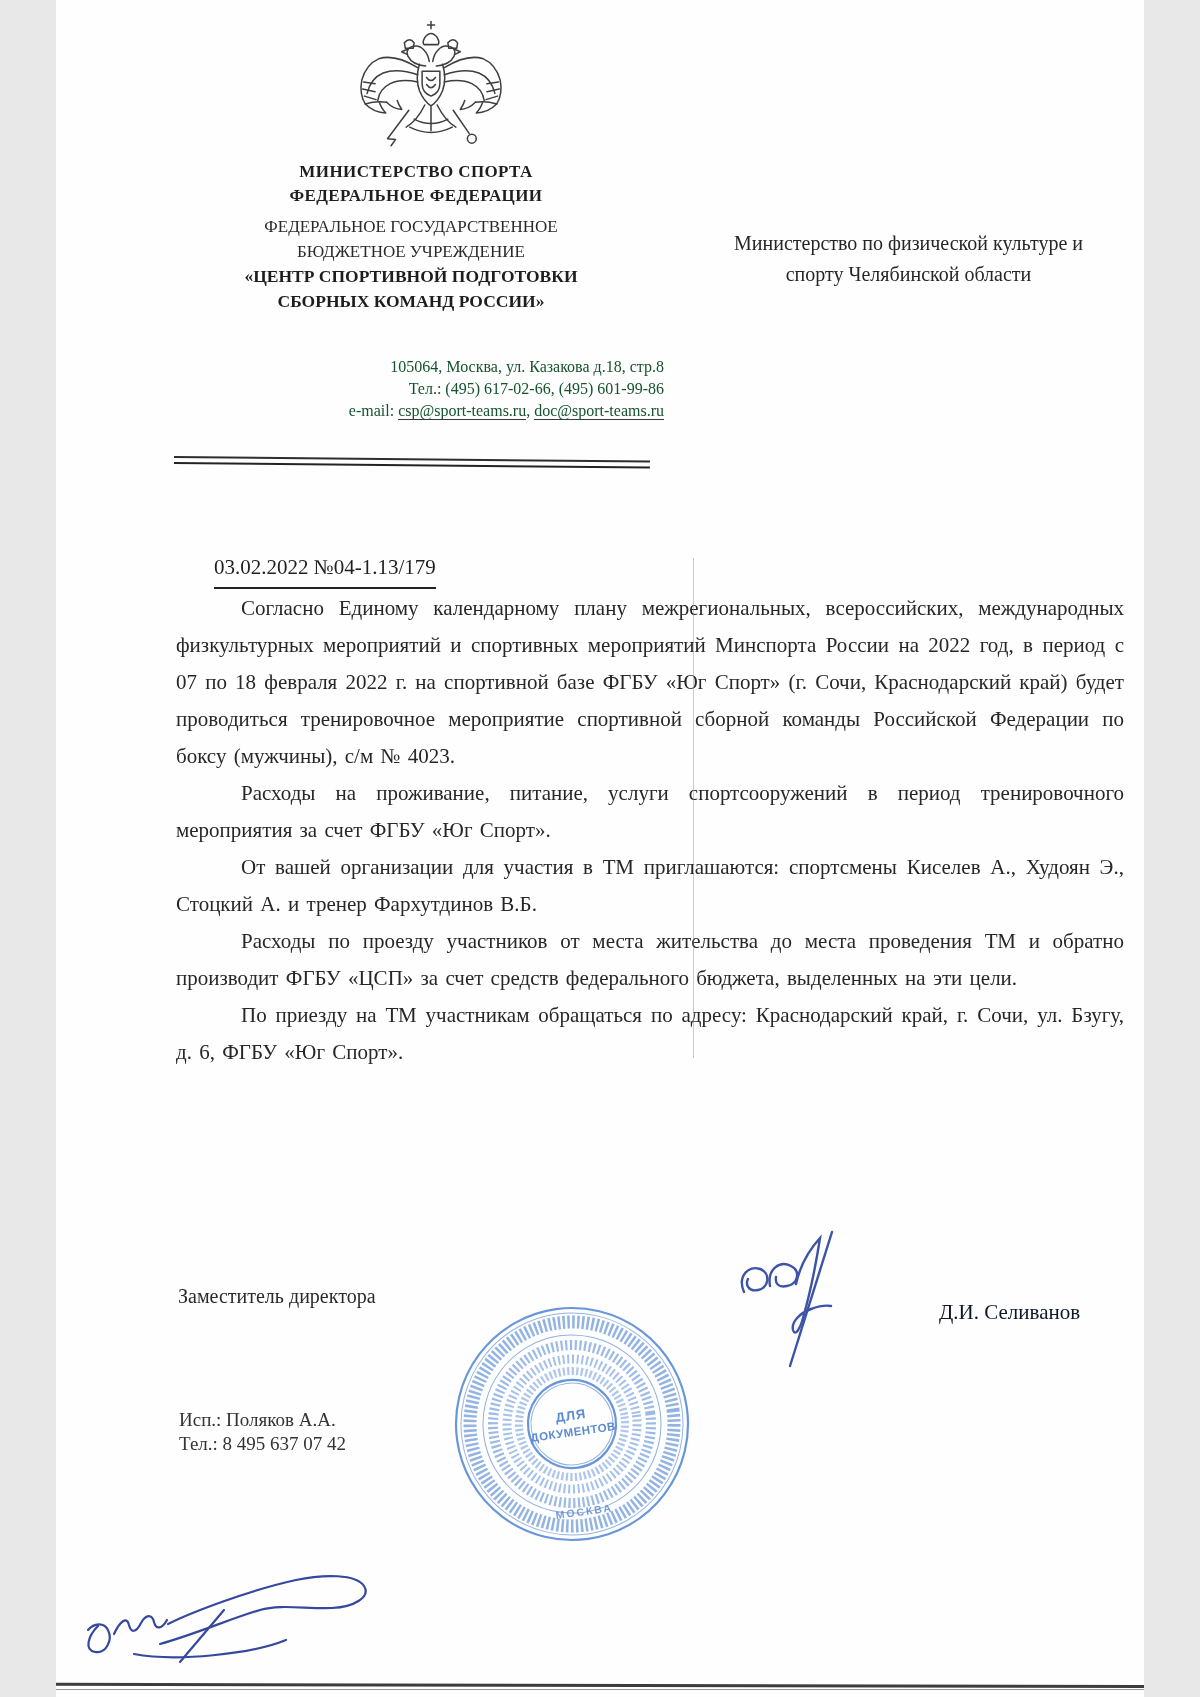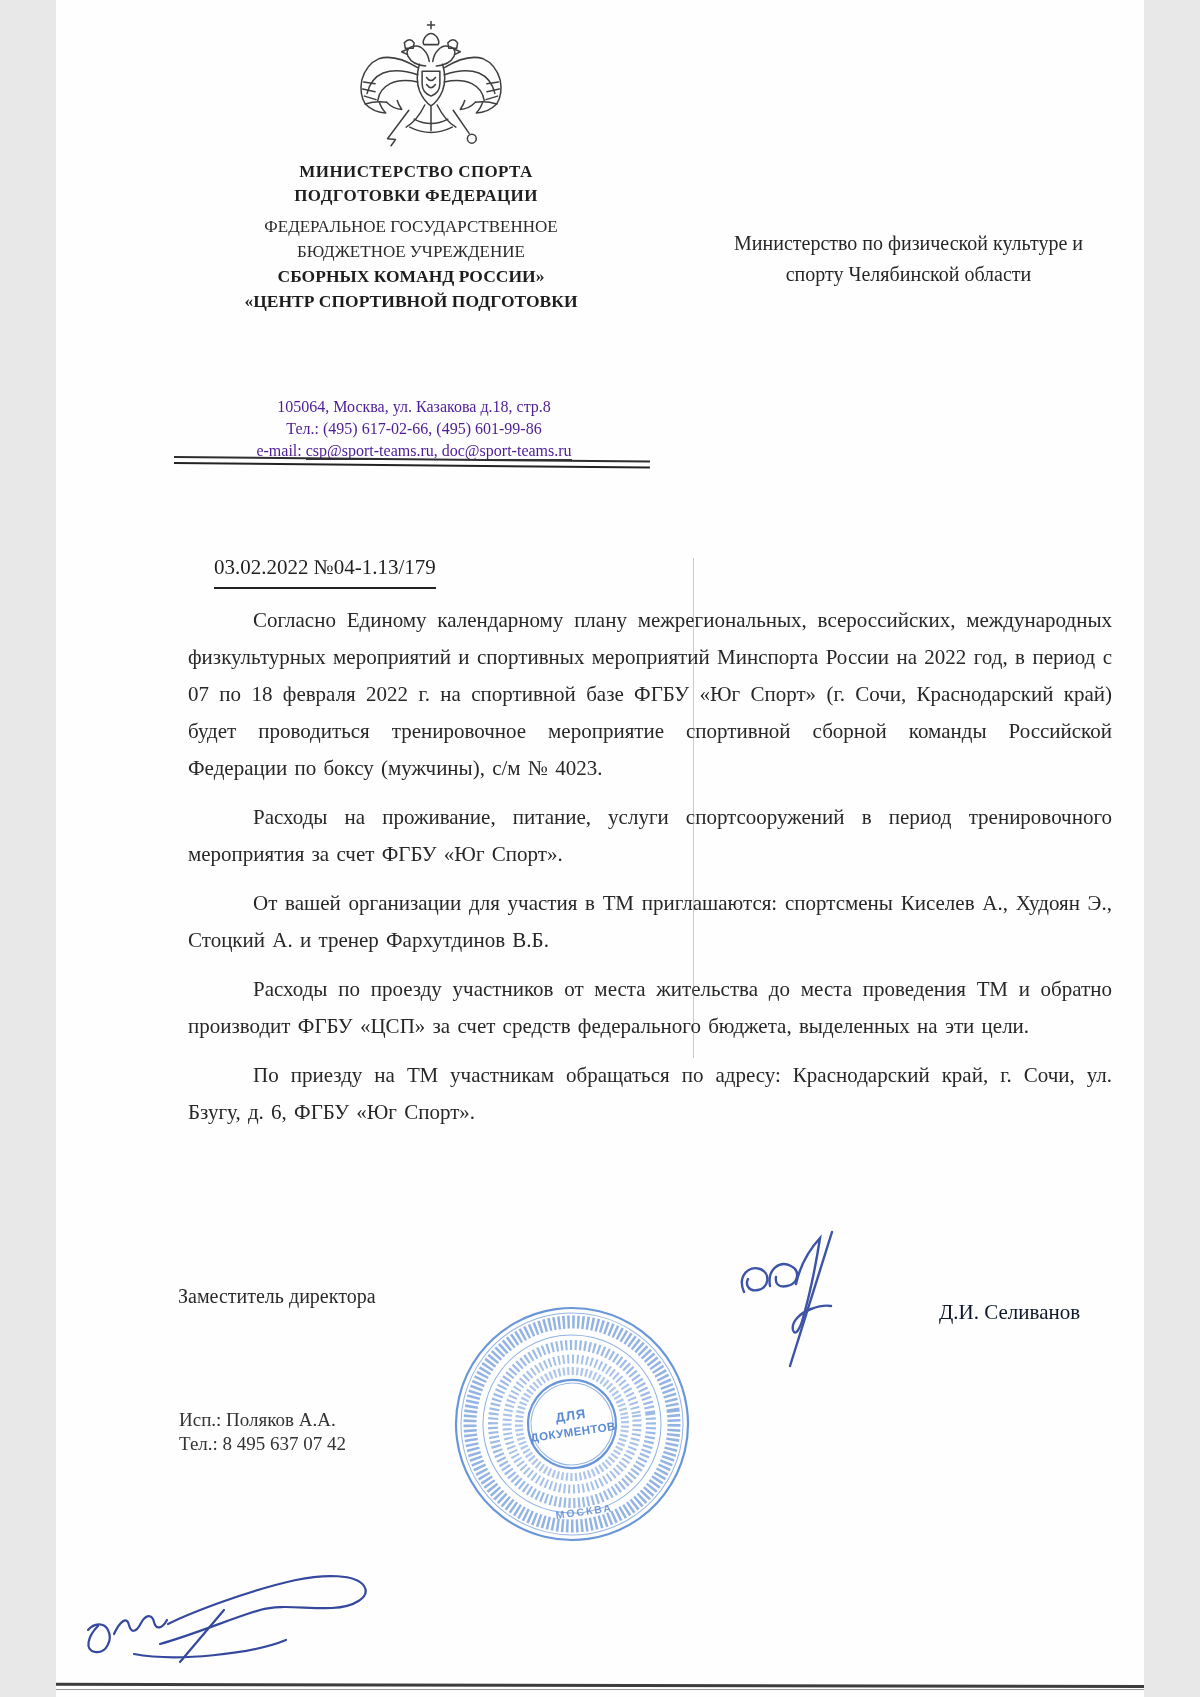--- a/index.html
+++ b/index.html
@@ -12,36 +12,36 @@
     font-family:"Liberation Serif","DejaVu Serif",serif;
     color:#262626;
   }
   
   .emblem{position:absolute;left:295px;top:18px;width:160px;height:142px;}
   .lh-ministry{position:absolute;left:140px;top:160px;width:440px;text-align:center;
     font-weight:bold;font-size:17px;line-height:24px;letter-spacing:.4px;color:#1f1f1f;}
   .lh-org{position:absolute;left:118px;top:214px;width:474px;text-align:center;
     font-size:17px;line-height:25px;color:#2a2a2a;}
   .lh-org .b{font-weight:bold;font-size:17.5px;color:#1d1d1d;}
-  .lh-contact{position:absolute;left:108px;top:356px;width:500px;text-align:center;
-    font-size:16px;line-height:22px;color:#4c1d95;margin-top:40px;}
+  .lh-contact{position:absolute;left:108px;top:356px;width:500px;text-align:right;
+    font-size:16px;line-height:22px;color:#14532d;}
   .lh-contact .u{border-bottom:1px solid #3a3a3a;}
   .divider{position:absolute;left:118px;top:456px;width:476px;height:4px;
     border-top:2px solid #2e2e2e;border-bottom:2px solid #232323;
     transform:rotate(.55deg);transform-origin:left center;}
   
   .addressee{position:absolute;left:600px;top:228px;width:505px;text-align:center;
     font-size:20px;line-height:31px;color:#262626;}
   
   .refline{position:absolute;left:158px;top:555px;font-size:21px;color:#1f1f1f;}
   .refline span{border-bottom:2px solid #222;padding-bottom:8px;}
   
   .body-text{position:absolute;left:120px;top:590px;width:948px;
     font-size:21px;line-height:37px;text-align:justify;color:#272727;}
-  .body-text p{margin:12px;text-indent:65px;word-spacing:2px;}
+  .body-text p{margin:0;text-indent:65px;word-spacing:2px;}
   .foldline{position:absolute;left:637px;top:558px;width:1px;height:500px;
     background:rgba(140,140,140,.45);}
   
   .sig-position{position:absolute;left:122px;top:1285px;font-size:20px;color:#2a2a2a;}
   .sig-name{position:absolute;left:883px;top:1300px;font-size:21px;color:#0f172a;}
   .sig-script{position:absolute;left:672px;top:1228px;width:160px;height:150px;}
   
   .stamp{position:absolute;left:388px;top:1296px;width:256px;height:256px;
     transform:rotate(-8deg);opacity:.93;}
   
@@ -92,28 +92,28 @@
       <path d="M66 114 q19 10 38 0 M61 123 q24 12 48 0"></path>
 
       <path d="M60 104 L36 136 M36 136 l9 1 -5 7"></path>
       <path d="M110 104 l18 26"></path>
       <circle cx="131" cy="136" r="5"></circle>
     </g>
   </svg>
 
   <div class="lh-ministry">
     <div>МИНИСТЕРСТВО СПОРТА</div>
-    <div>ПОДГОТОВКИ ФЕДЕРАЦИИ</div>
+    <div>ФЕДЕРАЛЬНОЕ ФЕДЕРАЦИИ</div>
   </div>
 
   <div class="lh-org">
     <div>ФЕДЕРАЛЬНОЕ ГОСУДАРСТВЕННОЕ</div>
     <div>БЮДЖЕТНОЕ УЧРЕЖДЕНИЕ</div>
+    <div class="b">«ЦЕНТР СПОРТИВНОЙ ПОДГОТОВКИ</div>
     <div class="b">СБОРНЫХ КОМАНД РОССИИ»</div>
-    <div class="b">«ЦЕНТР СПОРТИВНОЙ ПОДГОТОВКИ</div>
   </div>
 
   <div class="lh-contact">
     <div>105064, Москва, ул. Казакова д.18, стр.8</div>
     <div>Тел.: (495) 617-02-66, (495) 601-99-86</div>
     <div>
       <span>e-mail: </span><span class="u">csp@sport-teams.ru</span><span>, </span><span class="u">doc@sport-teams.ru</span>
     </div>
   </div>
 

